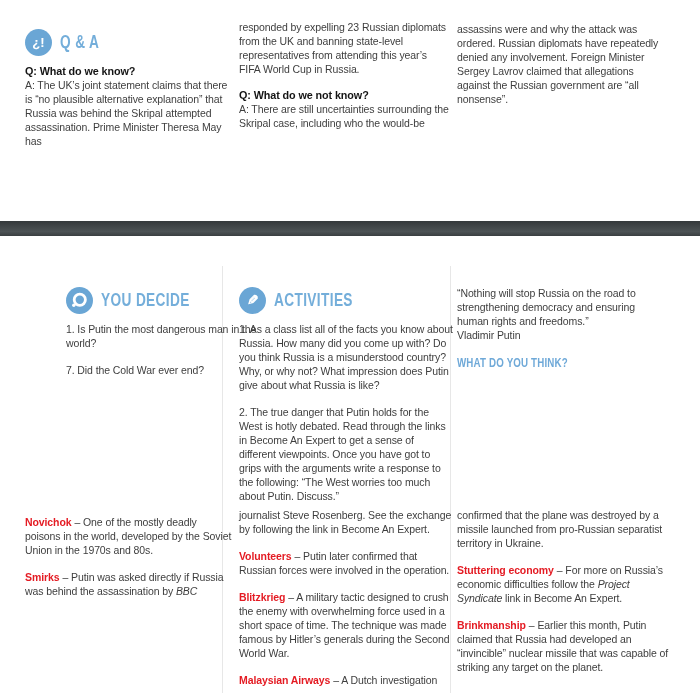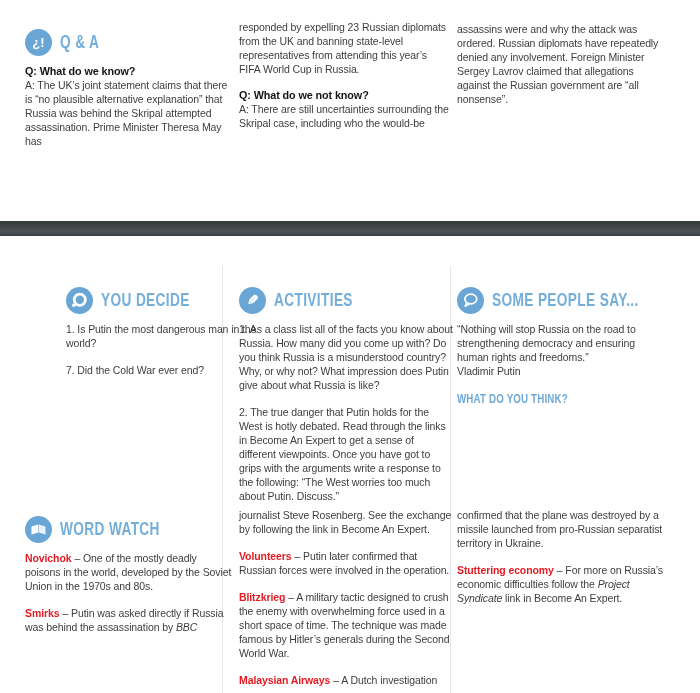--- a/index.html
+++ b/index.html
@@ -92,53 +92,36 @@
       <div class="icon-circle">
         <span class="glyph" style="font-size:14px; transform:scaleX(-1); display:inline-block;">✎</span>
       </div>
       <div class="sec-title">ACTIVITIES</div>
     </div>
     <p class="body-p">1. As a class list all of the facts you know about Russia. How many did you come up with? Do you think Russia is a misunderstood country? Why, or why not? What impression does Putin give about what Russia is like?</p>
     <p class="body-p">2. The true danger that Putin holds for the West is hotly debated. Read through the links in Become An Expert to get a sense of different viewpoints. Once you have got to grips with the arguments write a response to the following: “The West worries too much about Putin. Discuss.”</p>
   </div>
 
   <div class="col" style="left:457px; top:286px; width:212px;">
-    <div class="sec-head">
-      <div class="icon-circle">
-        <svg width="17" height="17" viewBox="0 0 17 17">
-          <ellipse cx="8.8" cy="7" rx="6" ry="4.9" fill="none" stroke="#ffffff" stroke-width="1.7"></ellipse>
-          <path d="M4.8 10.6 L3.2 14.2 L8 11.6" fill="none" stroke="#ffffff" stroke-width="1.7" stroke-linejoin="round"></path>
-        </svg>
-      </div>
-      <div class="sec-title">SOME PEOPLE SAY...</div>
-    </div>
     <p class="quote-p">“Nothing will stop Russia on the road to strengthening democracy and ensuring human rights and freedoms.”</p>
     <p class="quote-p">Vladimir Putin</p>
     <div class="think-prompt">WHAT DO YOU THINK?</div>
   </div>
 
   <div class="col" style="left:25px; top:515px; width:208px;">
-    <div class="sec-head">
-      <div class="icon-circle">
-        <svg width="17" height="15" viewBox="0 0 17 15">
-          <path d="M1.5 4.6 L8.3 2.6 L8.3 10.6 L1.5 12.6 Z" fill="#ffffff"></path>
-          <path d="M15.5 4.6 L8.7 2.6 L8.7 10.6 L15.5 12.6 Z" fill="#ffffff" opacity="0.85"></path>
-        </svg>
-      </div>
-      <div class="sec-title">WORD WATCH</div>
-    </div>
     <p class="body-p entry"><span class="term">Novichok</span><span>– One of the mostly deadly poisons in the world, developed by the Soviet Union in the 1970s and 80s.</span><em></em></p>
     <p class="body-p entry"><span class="term">Smirks</span><span>– Putin was asked directly if Russia was behind the assassination by </span><em>BBC</em></p>
   </div>
 
   <div class="col" style="left:239px; top:508px; width:214px;">
     <p class="body-p">journalist Steve Rosenberg. See the exchange by following the link in Become An Expert.</p>
     <p class="body-p entry"><span class="term">Volunteers</span><span>– Putin later confirmed that Russian forces were involved in the operation.</span><em></em></p>
     <p class="body-p entry"><span class="term">Blitzkrieg</span><span>– A military tactic designed to crush the enemy with overwhelming force used in a short space of time. The technique was made famous by Hitler’s generals during the Second World War.</span><em></em></p>
     <p class="body-p entry"><span class="term">Malaysian Airways</span><span>– A Dutch investigation</span><em></em></p>
   </div>
 
   <div class="col" style="left:457px; top:508px; width:214px;">
     <p class="body-p">confirmed that the plane was destroyed by a missile launched from pro-Russian separatist territory in Ukraine.</p>
     <p class="body-p entry"><span class="term">Stuttering economy</span><span>– For more on Russia’s economic difficulties follow the </span><em>Project Syndicate</em><span> link in Become An Expert.</span></p>
+    <p class="body-p entry"><span class="term">Brinkmanship</span><span>– Earlier this month, Putin claimed that Russia had developed an “invincible” nuclear missile that was capable of striking any target on the planet.</span><em></em></p>
   </div>
 
 </div>
 
 </body></html>

